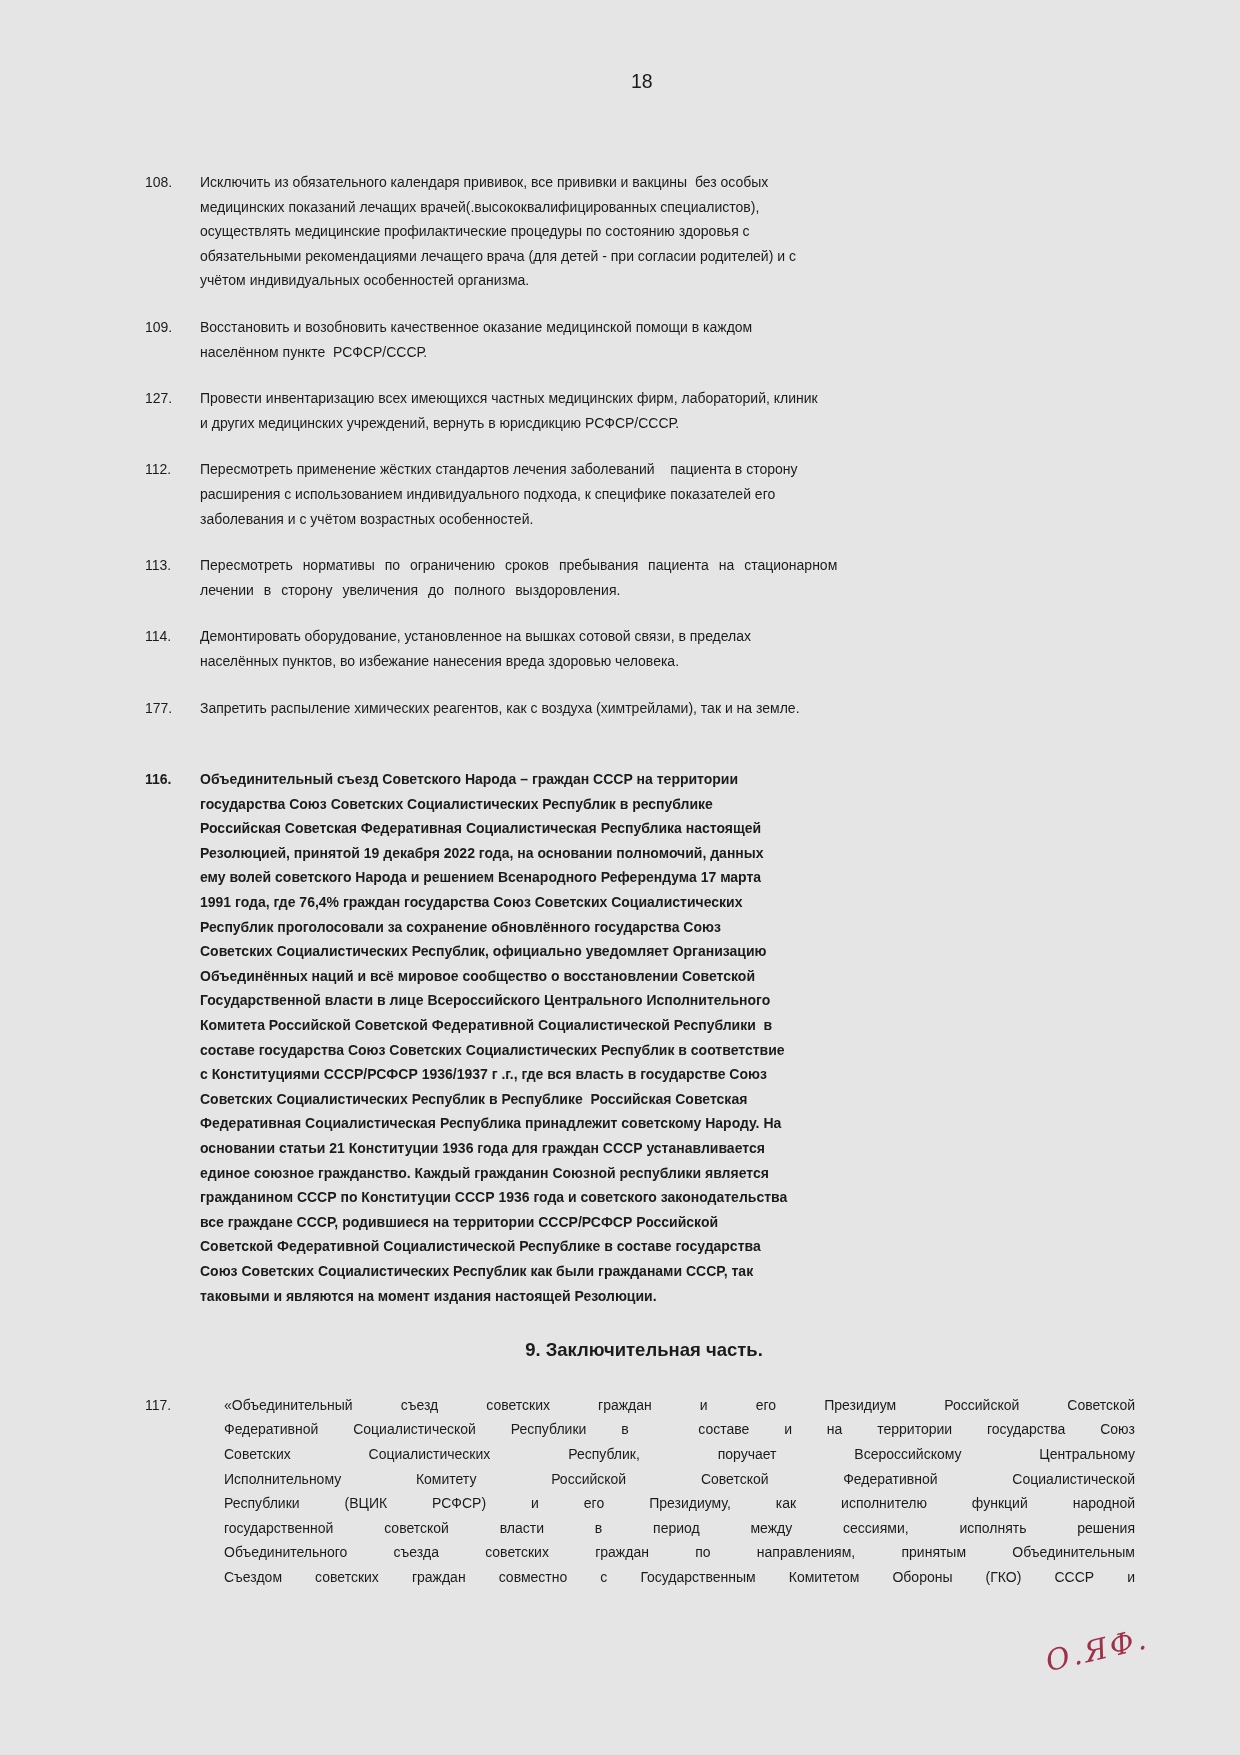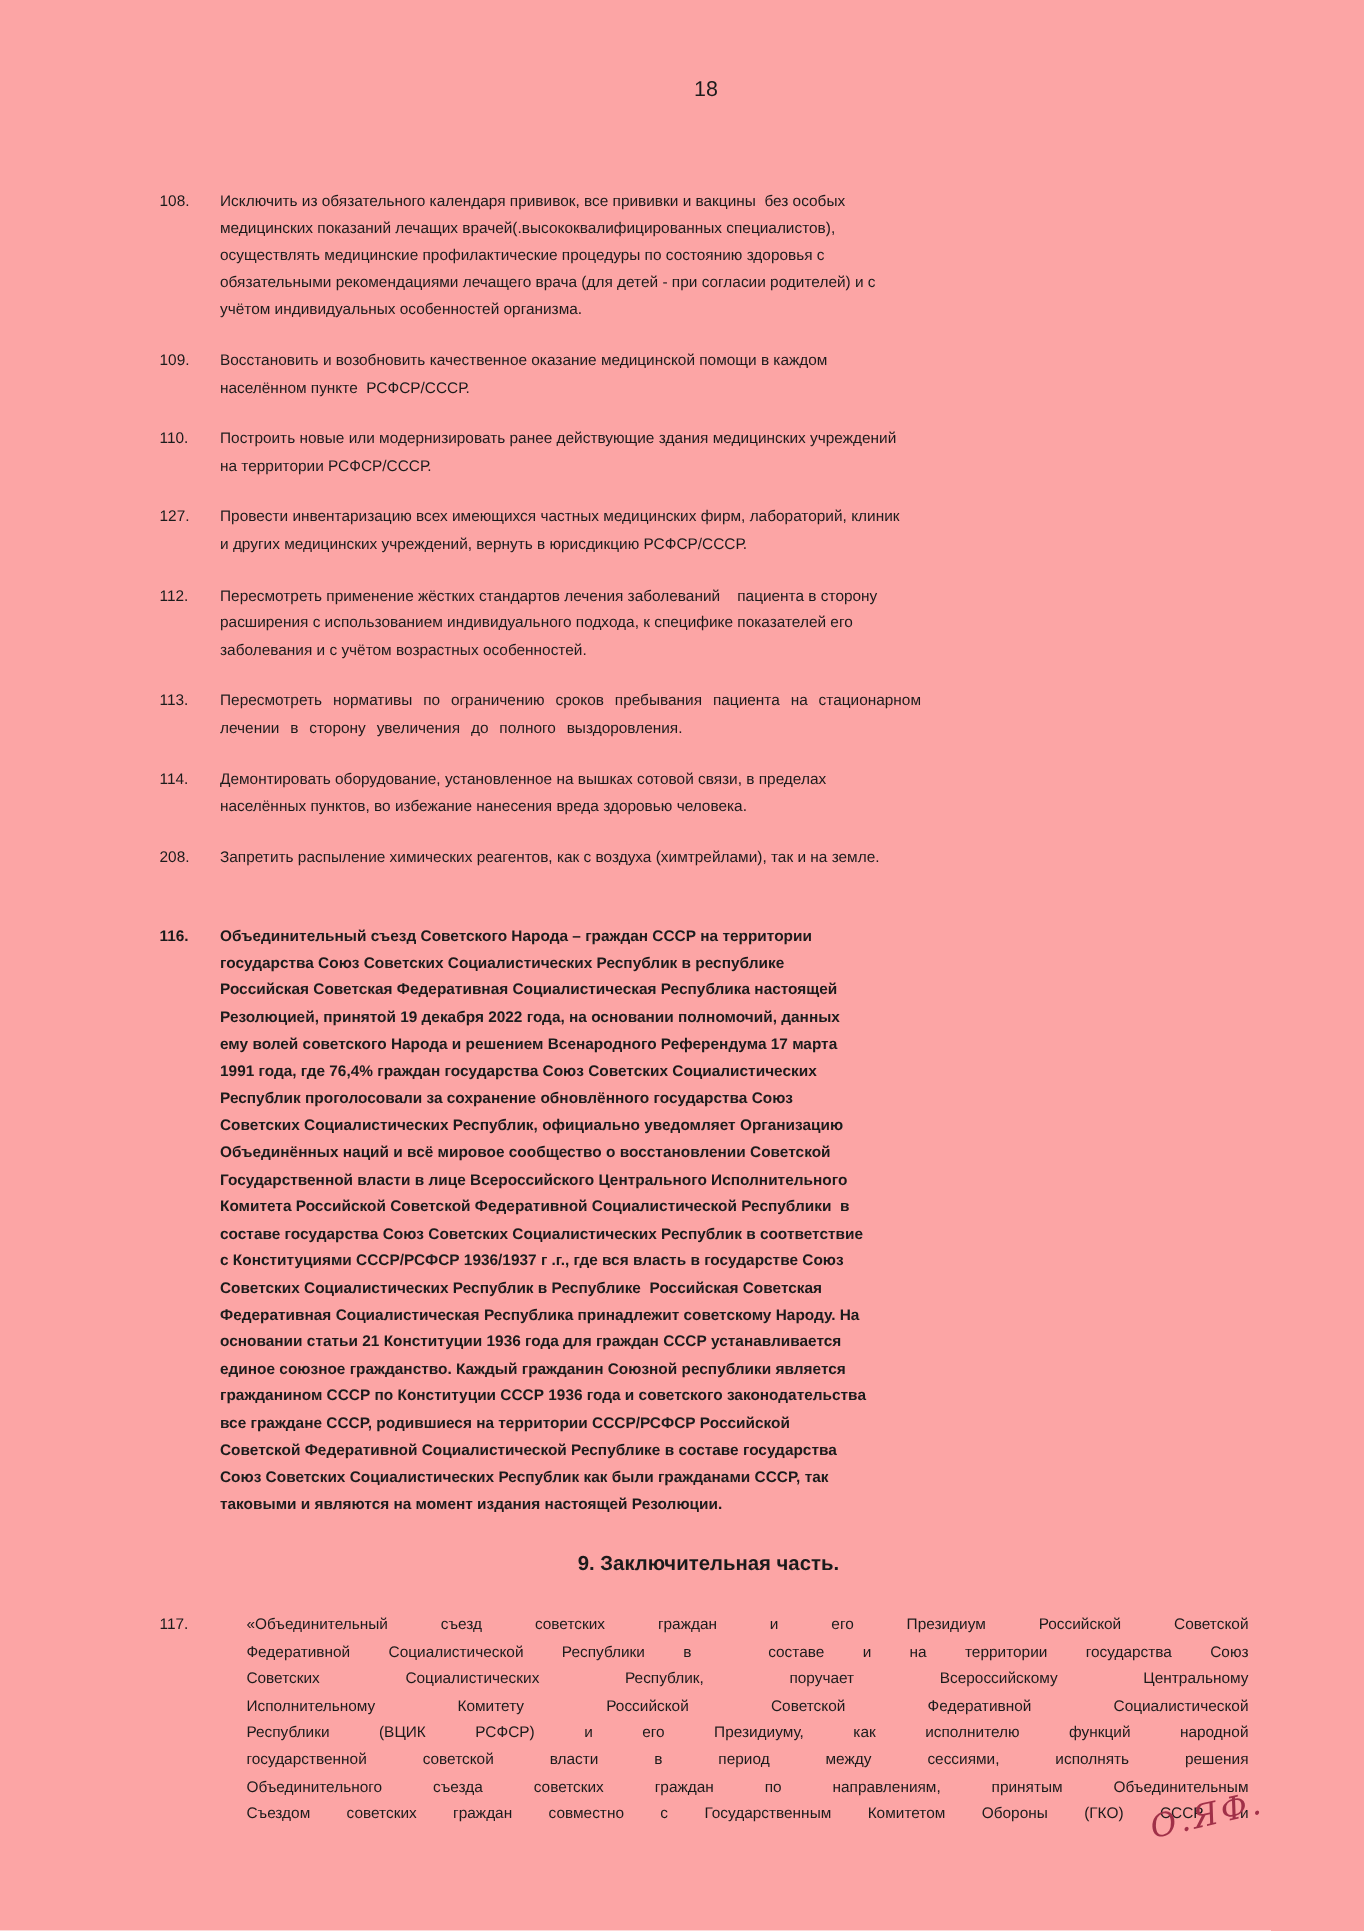--- a/index.html
+++ b/index.html
@@ -1,19 +1,19 @@
 <!DOCTYPE html>
 <html lang="ru"><head>
 <meta charset="utf-8">
 <style>
   html,body { margin:0; padding:0; background:#ffffff; }
   .page {
     position:relative;
     width:1240px; height:1755px;
-    background:#fca5a5;
+    background:#e5e5e5;
     color:#1b1b1b;
     font-family:"Liberation Sans","DejaVu Sans",sans-serif;
     overflow:hidden;
   }
   .page-number {
     position:absolute;
     top:70px; left:631px;
     font-size:19.5px;
     line-height:22px;
   }
@@ -81,25 +81,20 @@
 обязательными рекомендациями лечащего врача (для детей - при согласии родителей) и с
 учётом индивидуальных особенностей организма.</div>
     </div>
 
     <div class="item">
       <div class="item-number">109.</div>
       <div class="item-text">Восстановить и возобновить качественное оказание медицинской помощи в каждом
 населённом пункте  РСФСР/СССР.</div>
     </div>
 
-    <div class="item">
-      <div class="item-number">110.</div>
-      <div class="item-text">Построить новые или модернизировать ранее действующие здания медицинских учреждений
-на территории РСФСР/СССР.</div>
-    </div>
 
     <div class="item">
       <div class="item-number">127.</div>
       <div class="item-text">Провести инвентаризацию всех имеющихся частных медицинских фирм, лабораторий, клиник
 и других медицинских учреждений, вернуть в юрисдикцию РСФСР/СССР.</div>
     </div>
 
     <div class="item">
       <div class="item-number">112.</div>
       <div class="item-text">Пересмотреть применение жёстких стандартов лечения заболеваний    пациента в сторону
@@ -113,21 +108,21 @@
 лечении в сторону увеличения до полного выздоровления.</div>
     </div>
 
     <div class="item">
       <div class="item-number">114.</div>
       <div class="item-text">Демонтировать оборудование, установленное на вышках сотовой связи, в пределах
 населённых пунктов, во избежание нанесения вреда здоровью человека.</div>
     </div>
 
     <div class="item">
-      <div class="item-number">208.</div>
+      <div class="item-number">177.</div>
       <div class="item-text">Запретить распыление химических реагентов, как с воздуха (химтрейлами), так и на земле.</div>
     </div>
 
     <div class="item item-116">
       <div class="item-number">116.</div>
       <div class="item-text">Объединительный съезд Советского Народа – граждан СССР на территории
 государства Союз Советских Социалистических Республик в республике
 Российская Советская Федеративная Социалистическая Республика настоящей
 Резолюцией, принятой 19 декабря 2022 года, на основании полномочий, данных
 ему волей советского Народа и решением Всенародного Референдума 17 марта

